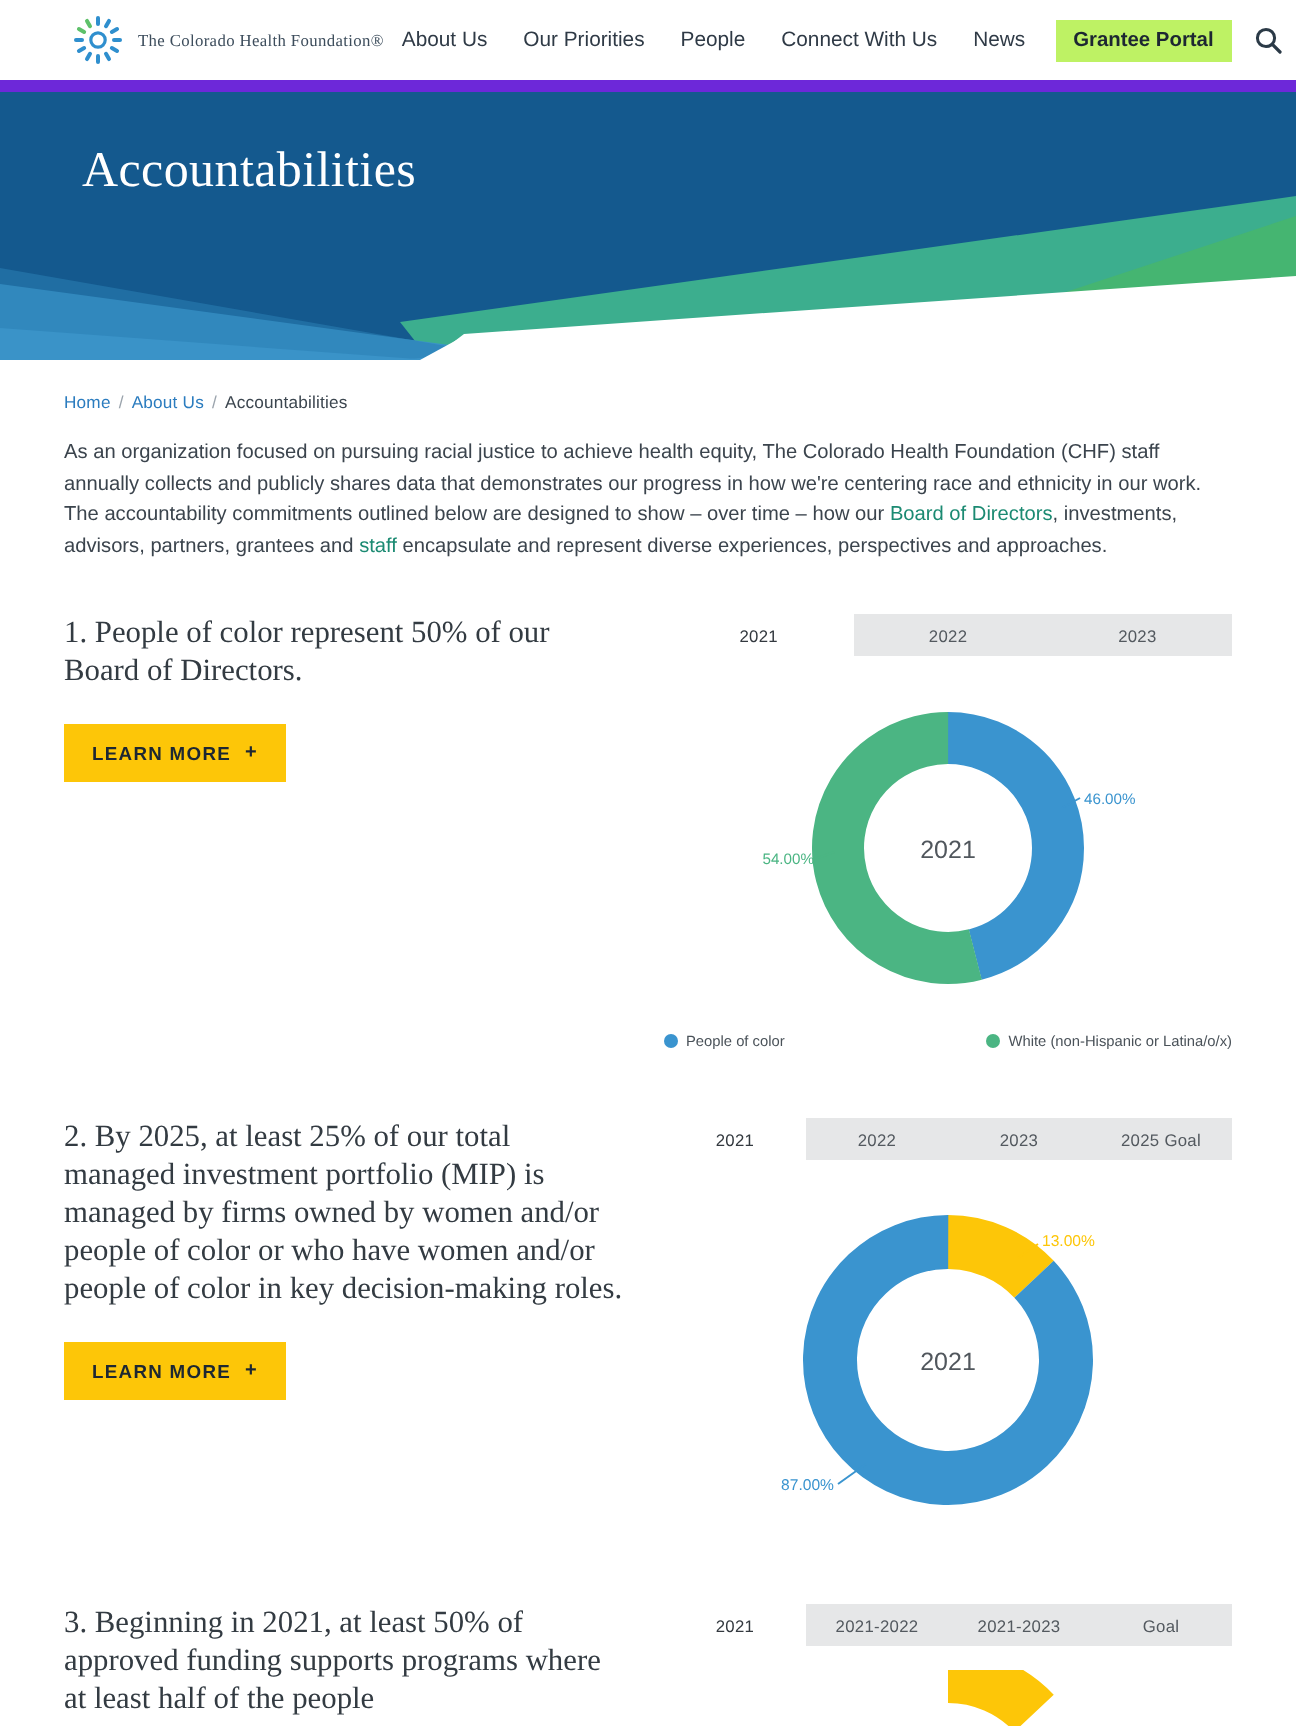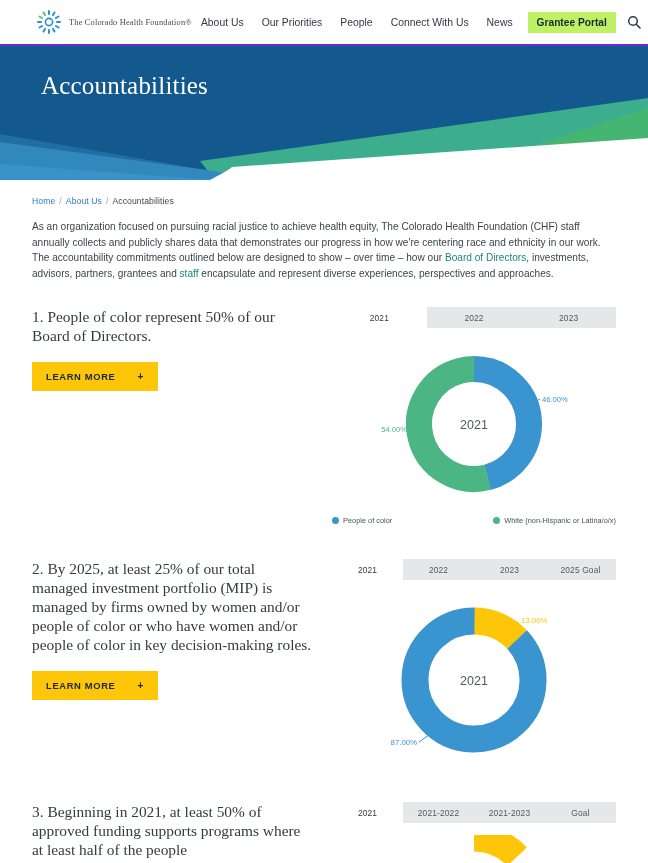--- a/index.html
+++ b/index.html
@@ -11,21 +11,21 @@
     font-family: "Liberation Sans", sans-serif;
   }
 
   
   .topnav {
     position: relative;
     height: 46px;
     background: #ffffff;
     display: flex;
     align-items: center;
-    border-bottom: 2px solid #6d28d9;
+    border-bottom: 6px solid #6d28d9;
   }
   .brand {
     display: flex;
     align-items: center;
     margin-left: 36px;
     gap: 7px;
   }
   .logo-mark {
     width: 26px; height: 26px;
     position: relative;
@@ -125,21 +125,21 @@
   .acc-heading {
     font-family: "Liberation Serif", serif;
     font-size: 15.4px;
     line-height: 19px;
     color: #333b42;
     font-weight: normal;
   }
   .learn-btn {
     display: inline-flex;
     align-items: center;
-    gap: 22px;
+    gap: 7px;
     background: #fdc608;
     color: #1d2732;
     font-size: 9.4px;
     font-weight: bold;
     letter-spacing: .65px;
     padding: 9px 14px;
     margin-top: 17px;
     border: none;
     cursor: pointer;
   }

